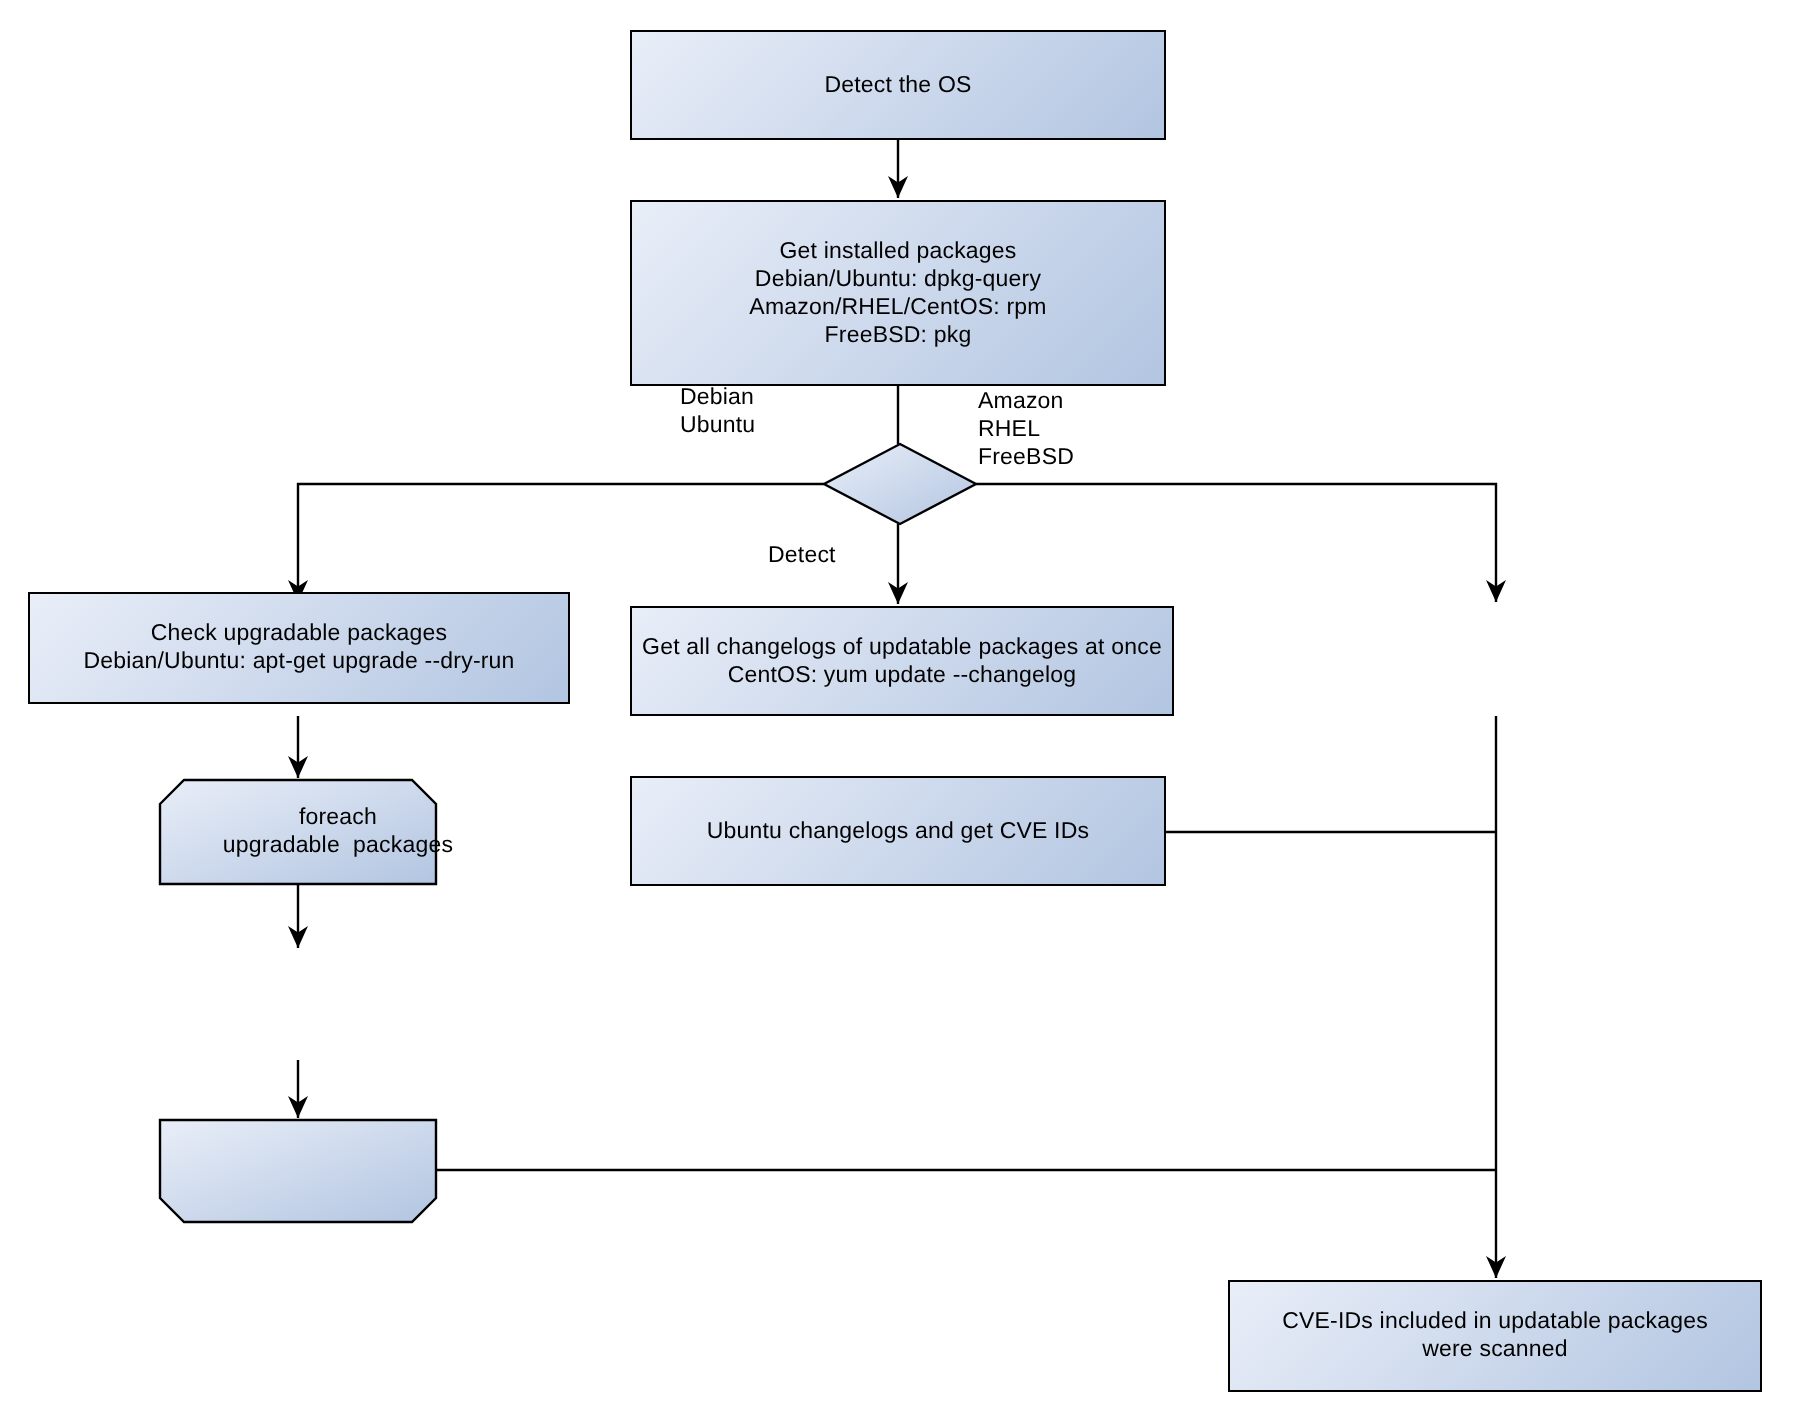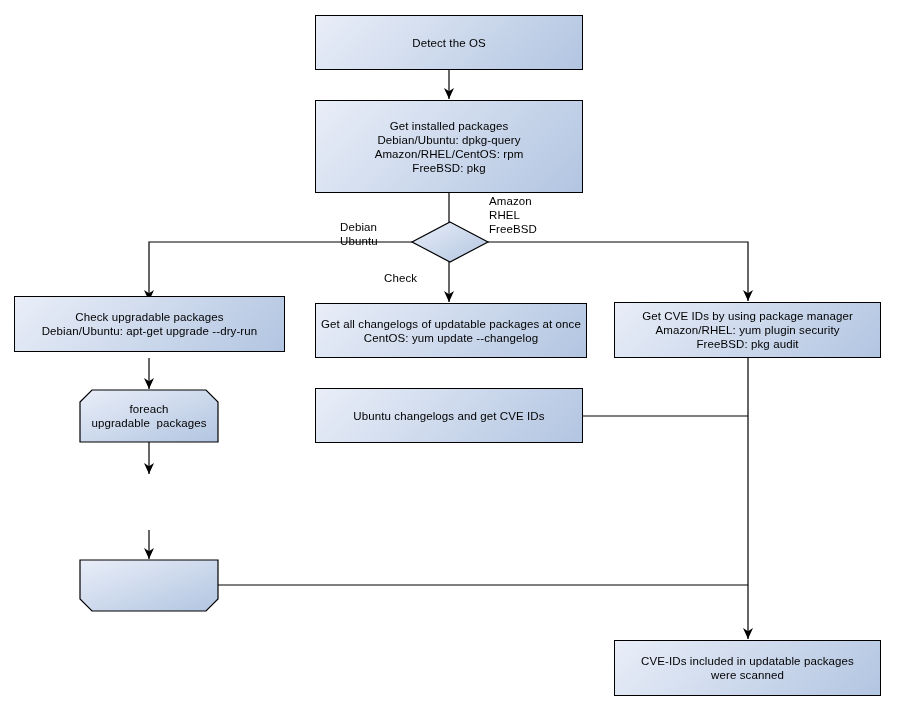--- a/index.html
+++ b/index.html
@@ -51,20 +51,21 @@
     line-height: 14px;
     letter-spacing: 0.1px;
   }
   .shape-overlay {
     position: absolute;
     z-index: 3;
     display: flex;
     align-items: center;
     justify-content: center;
     background: transparent;
+    padding-left: 20px;
   }
   .edge-label {
     position: absolute;
     z-index: 3;
     white-space: pre-wrap;
     text-align: left;
     font-size: 11.5px;
     line-height: 14px;
     letter-spacing: 0.1px;
   }
@@ -127,33 +128,28 @@
 
   <div class="node" style="left:315px;top:303px;width:272px;height:55px">
     <div class="node-text">Get all changelogs of updatable packages at once
 CentOS: yum update --changelog</div>
   </div>
 
   <div class="node" style="left:315px;top:388px;width:268px;height:55px">
     <div class="node-text">Ubuntu changelogs and get CVE IDs</div>
   </div>
 
-  <div class="node" style="left:614px;top:302px;width:267px;height:56px">
-    <div class="node-text">Get CVE IDs by using package manager
-Amazon/RHEL: yum plugin security
-FreeBSD: pkg audit</div>
-  </div>
 
   <div class="node" style="left:614px;top:640px;width:267px;height:56px">
     <div class="node-text">CVE-IDs included in updatable packages
 were scanned</div>
   </div>
 
-  <div class="edge-label" style="left:340px;top:220px;width:70px">Debian
+  <div class="edge-label" style="left:340px;top:192px;width:70px">Debian
 Ubuntu</div>
 
   <div class="edge-label" style="left:489px;top:194px;width:70px">Amazon
 RHEL
 FreeBSD</div>
 
-  <div class="edge-label" style="left:384px;top:271px;width:60px">Check</div>
+  <div class="edge-label" style="left:384px;top:271px;width:60px">Detect</div>
 
 </div>
 
 </body></html>

